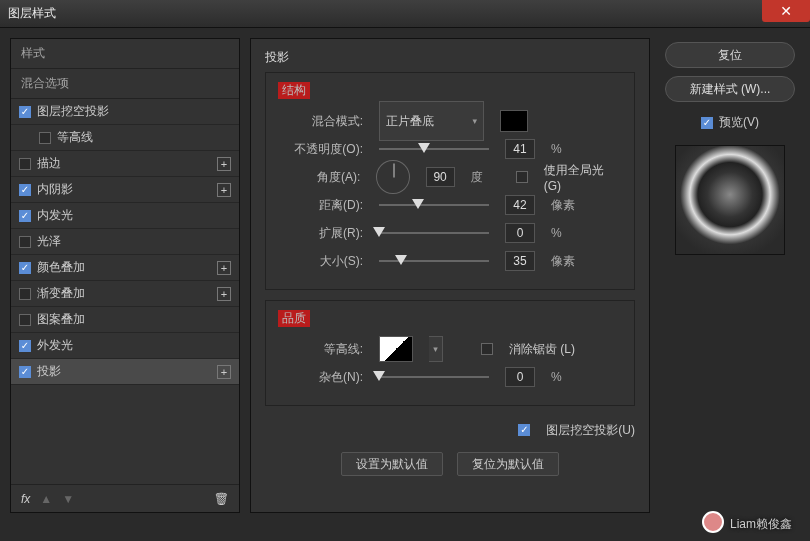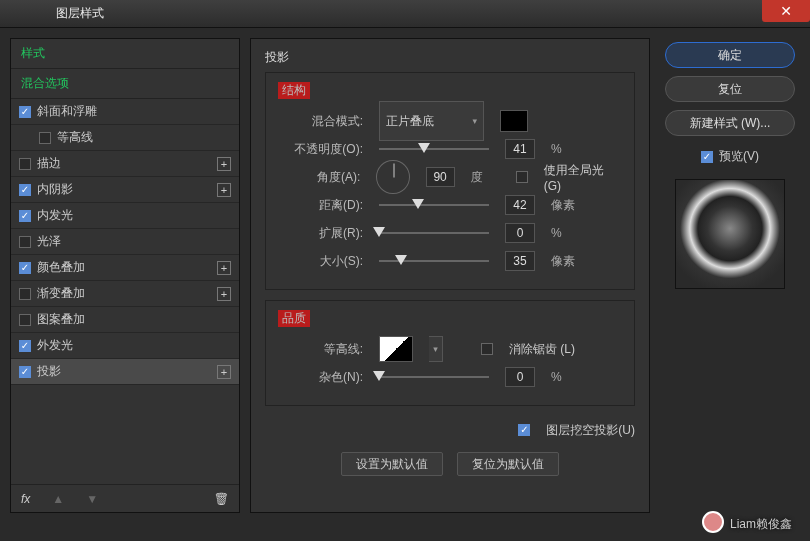--- a/index.html
+++ b/index.html
@@ -1,30 +1,30 @@
 <!DOCTYPE html>
 <html><head>
 <meta charset="utf-8">
 <style>
 *{margin:0;padding:0;box-sizing:border-box;font-family:"Microsoft YaHei",sans-serif;font-size:12px;color:#ccc;}
 body{background:#2a2a2a;width:810px;height:541px;overflow:hidden;position:relative;}
 .titlebar{height:28px;background:linear-gradient(#3f3f3f,#2c2c2c);display:flex;align-items:center;padding:0 8px;border-bottom:1px solid #111;position:relative;}
-.titlebar .title{color:#e8e8e8;margin-left:48px;}
+.titlebar .title{color:#e8e8e8;}
 .close-btn{position:absolute;right:0;top:0;width:48px;height:22px;background:#c2362b;color:#fff;display:flex;align-items:center;justify-content:center;font-size:14px;border-bottom-left-radius:3px;border-bottom-right-radius:3px;}
 .dialog-body{display:flex;padding:10px;gap:10px;height:495px;}
 .left-panel{width:230px;border:1px solid #111;background:#333;display:flex;flex-direction:column;}
-.lp-header{padding:6px 10px;border-bottom:1px solid #222;color:#22c55e;}
+.lp-header{padding:6px 10px;border-bottom:1px solid #222;color:#a3a3a3;}
 .lp-row{height:26px;display:flex;align-items:center;padding:0 8px;border-bottom:1px solid #262626;gap:6px;position:relative;}
 .lp-row.selected{background:#4a4a4a;}
 .lp-row .indent{width:14px;}
 .chk{width:12px;height:12px;border:1px solid #666;background:#2a2a2a;display:inline-flex;align-items:center;justify-content:center;flex-shrink:0;}
 .chk.on{background:#5b8dd6;border-color:#5b8dd6;}
 .chk.on::after{content:"✓";color:#fff;font-size:10px;line-height:1;}
 .plus{position:absolute;right:8px;width:14px;height:14px;border:1px solid #777;display:flex;align-items:center;justify-content:center;font-size:11px;color:#ccc;}
-.lp-footer{margin-top:auto;height:28px;border-top:1px solid #222;display:flex;align-items:center;padding:0 10px;gap:22px;color:#888;}
+.lp-footer{margin-top:auto;height:28px;border-top:1px solid #222;display:flex;align-items:center;padding:0 10px;gap:10px;color:#888;}
 .lp-footer .trash{margin-left:auto;}
 .mid-panel{flex:1;border:1px solid #111;background:#333;padding:10px 14px;}
 .section-title{color:#ddd;margin-bottom:6px;}
 .group{border:1px solid #222;padding:10px 12px 14px;margin-bottom:10px;}
 .group-title{margin-top:-18px;margin-bottom:8px;background:#b91c1c;display:inline-block;padding:0 4px;color:#bbb;}
 .row{display:flex;align-items:center;height:28px;gap:16px;}
 .row-label{width:85px;text-align:right;color:#bbb;}
 .select{height:40px;background:#3a3a3a;border:1px solid #555;padding:0 6px;display:flex;align-items:center;gap:6px;min-width:105px;justify-content:space-between;}
 .select .arrow{font-size:9px;color:#999;}
 .swatch{width:28px;height:22px;background:#000;border:1px solid #555;}
@@ -56,21 +56,21 @@
 </div>
 
 <div class="dialog-body">
 
   <div class="left-panel">
     <div class="lp-header">样式</div>
     <div class="lp-header">混合选项</div>
     <div id="style-list">
         <div class="lp-row">
           <span class="chk on"></span>
-          <span>斜面和浮雕</span>
+          <span>图层挖空投影</span>
         </div>
         <div class="lp-row">
           <span class="indent"></span>
           <span class="chk"></span>
           <span>等高线</span>
         </div>
         <div class="lp-row">
           <span class="chk"></span>
           <span>描边</span>
           <span class="plus">+</span>
@@ -211,21 +211,20 @@
       <span class="chk on"></span>
       <span>图层挖空投影(U)</span>
     </div>
     <div class="btn-row">
       <div class="mid-btn">设置为默认值</div>
       <div class="mid-btn">复位为默认值</div>
     </div>
   </div>
 
   <div class="right-panel">
-    <div class="rbtn primary">确定</div>
     <div class="rbtn">复位</div>
     <div class="rbtn">新建样式 (W)...</div>
     <div class="preview-row">
       <span class="chk on"></span>
       <span>预览(V)</span>
     </div>
     <div class="preview-box"></div>
   </div>
 </div>
 

